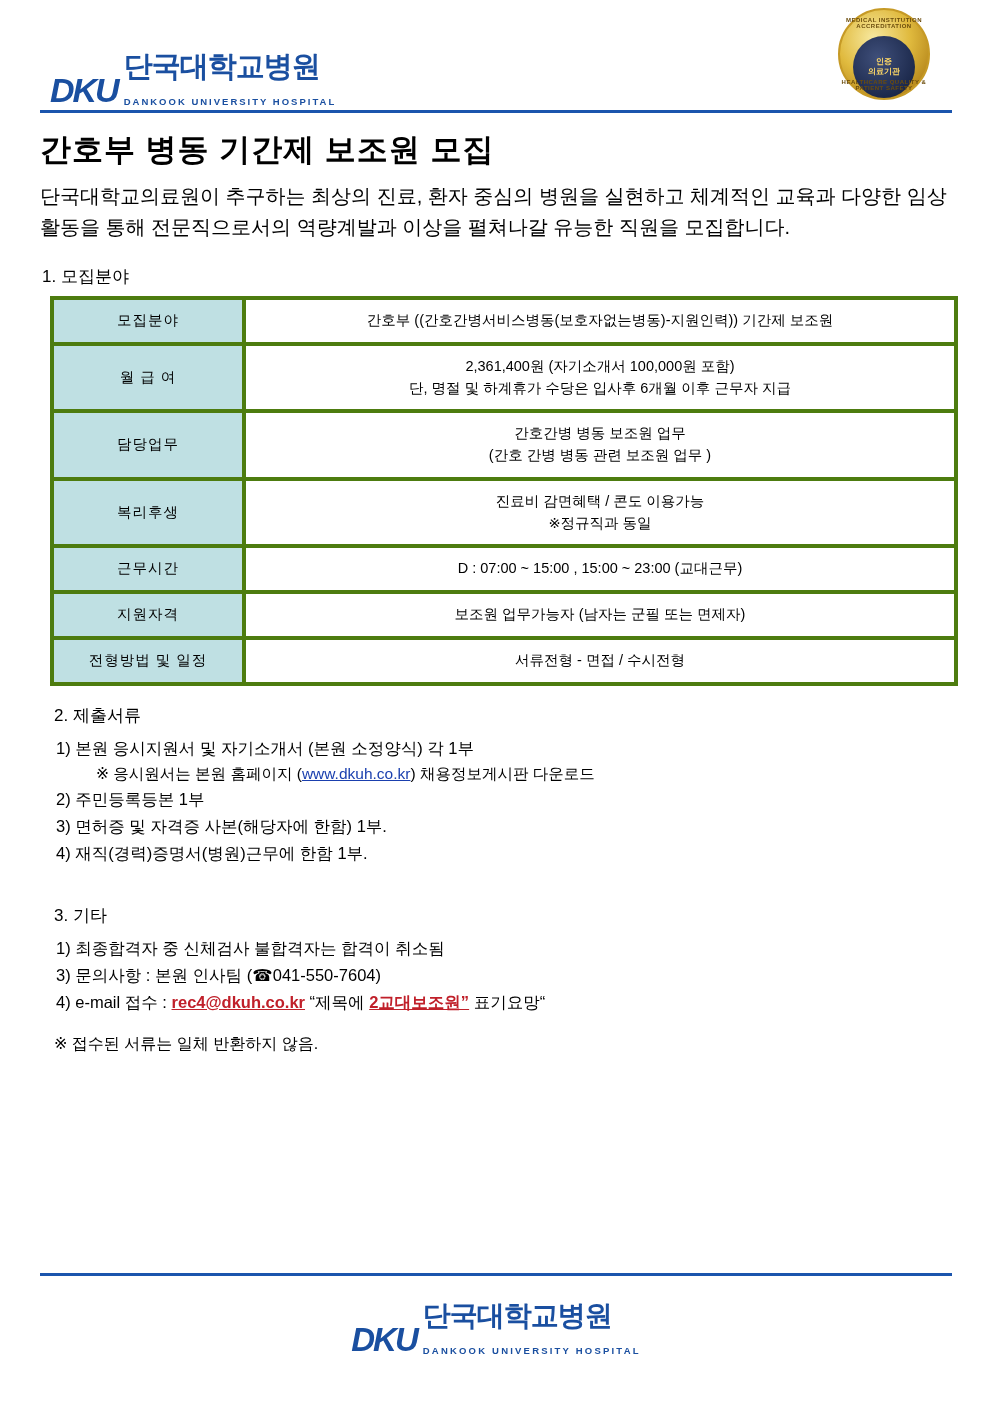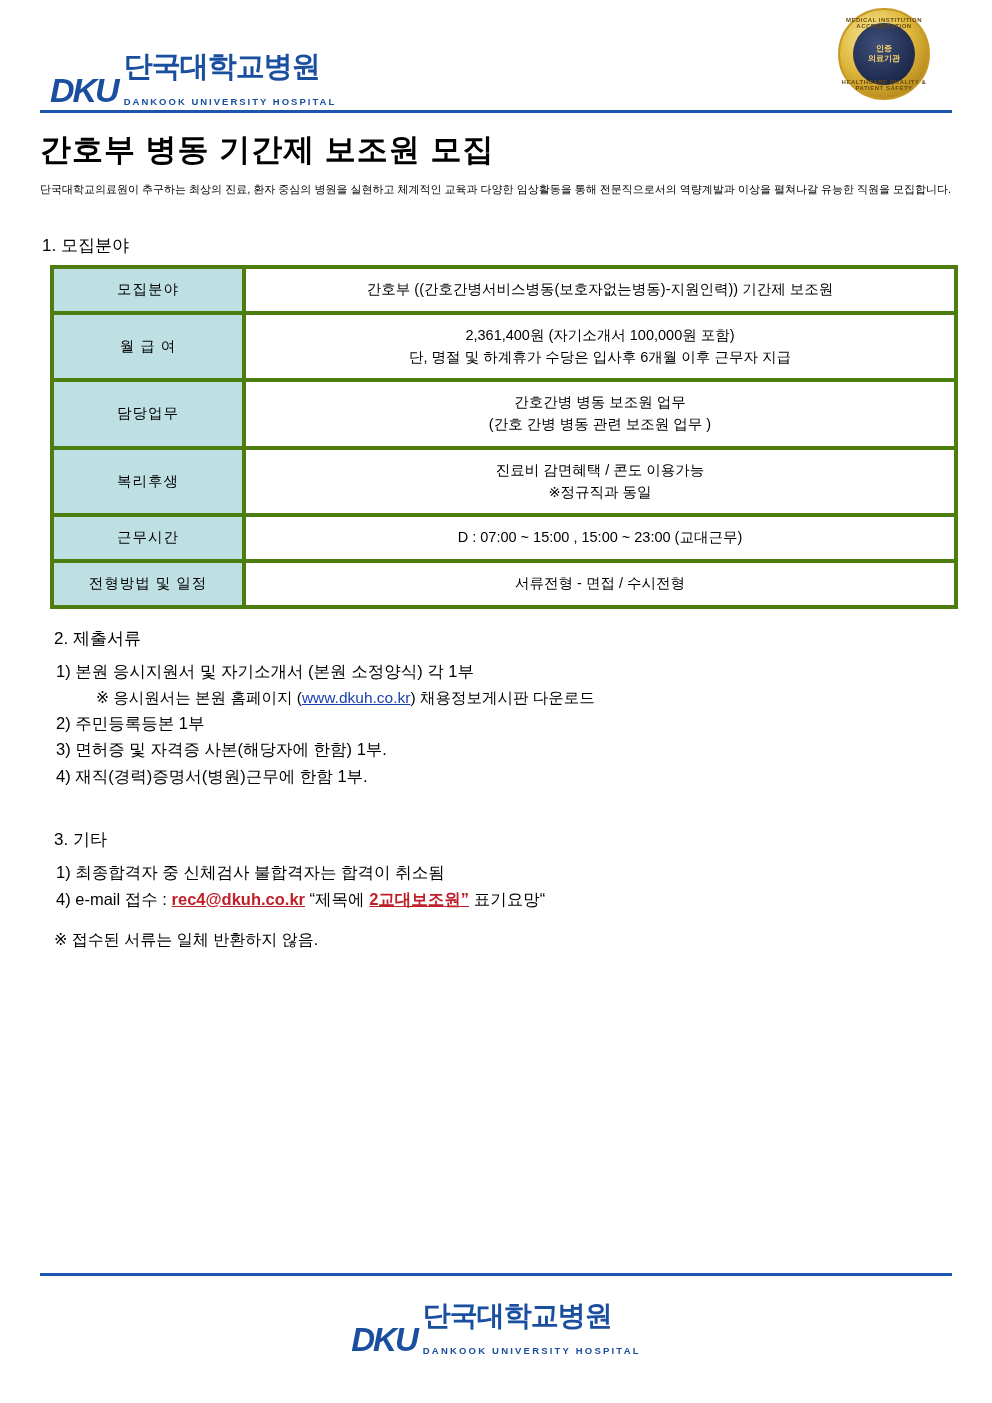--- a/index.html
+++ b/index.html
@@ -68,21 +68,21 @@
     position: absolute;
     right: 22px;
     top: 8px;
     width: 92px;
     height: 92px;
     border-radius: 50%;
     background: radial-gradient(circle at 38% 32%, #f7e9a0 0%, #e0ba3e 45%, #b8891d 78%, #8a6310 100%);
     border: 2px solid #c69a26;
     box-sizing: border-box;
     display: flex;
-    align-items: center;
+    align-items: flex-end;
     justify-content: center;
   }
   .seal-inner {
     width: 62px;
     height: 62px;
     border-radius: 50%;
     background: radial-gradient(circle at 40% 35%, #3f4f7a 0%, #1d2a4d 70%, #121a33 100%);
     color: #ffd966;
     font-size: 8px;
     line-height: 1.25;
@@ -112,23 +112,23 @@
 
   
   h1.doc-title {
     font-size: 31px;
     font-weight: bold;
     margin: 16px 0 10px 0;
     letter-spacing: 1px;
     color: #000;
   }
   .intro {
-    font-size: 11px;
+    font-size: 20px;
     line-height: 1.55;
-    margin: 0 0 36px 0;
+    margin: 0 0 22px 0;
     color: #000;
   }
 
   
   .section-title {
     font-size: 17px;
     margin: 10px 0 8px 2px;
     color: #000;
   }
   .section-title.indent { margin-left: 14px; }
@@ -280,20 +280,26 @@
           <div>※정규직과 동일</div>
         </td>
       </tr>
       <tr>
         <td class="label">근무시간</td>
         <td class="value">
           <div>D : 07:00 ~ 15:00 , 15:00 ~ 23:00 (교대근무)</div>
         </td>
       </tr>
       <tr>
+        <td class="label">지원자격</td>
+        <td class="value">
+          <div>보조원 업무가능자 (남자는 군필 또는 면제자)</div>
+        </td>
+      </tr>
+      <tr>
         <td class="label">전형방법 및 일정</td>
         <td class="value">
           <div>서류전형 - 면접 / 수시전형</div>
         </td>
       </tr>
     </tbody>
   </table>
 
   <div class="section-title indent">2. 제출서류</div>
   <ul class="list">
@@ -302,20 +308,21 @@
     <li>2) 주민등록등본 1부</li>
     <li>3) 면허증 및 자격증 사본(해당자에 한함) 1부.</li>
     <li>4) 재직(경력)증명서(병원)근무에 한함 1부.</li>
   </ul>
 
   <div class="spacer-sm"></div>
 
   <div class="section-title indent">3. 기타</div>
   <ul class="list">
     <li>1) 최종합격자 중 신체검사 불합격자는 합격이 취소됨</li>
+    <li>3) 문의사항 : 본원 인사팀 (☎041-550-7604)</li>
     <li><span>4) e-mail 접수 : </span><a class="email-link" href="#">rec4@dkuh.co.kr</a><span> “제목에 </span><span class="red-under">2교대보조원”</span><span> 표기요망“</span></li>
   </ul>
   <div class="note-line">※ 접수된 서류는 일체 반환하지 않음.</div>
 
   <div class="footer">
     <div class="rule-bottom"></div>
     <div class="footer-logo">
       <span class="logo-mark">DKU</span>
       <span class="logo-text-wrap">
         <span class="logo-ko">단국대학교병원</span>

